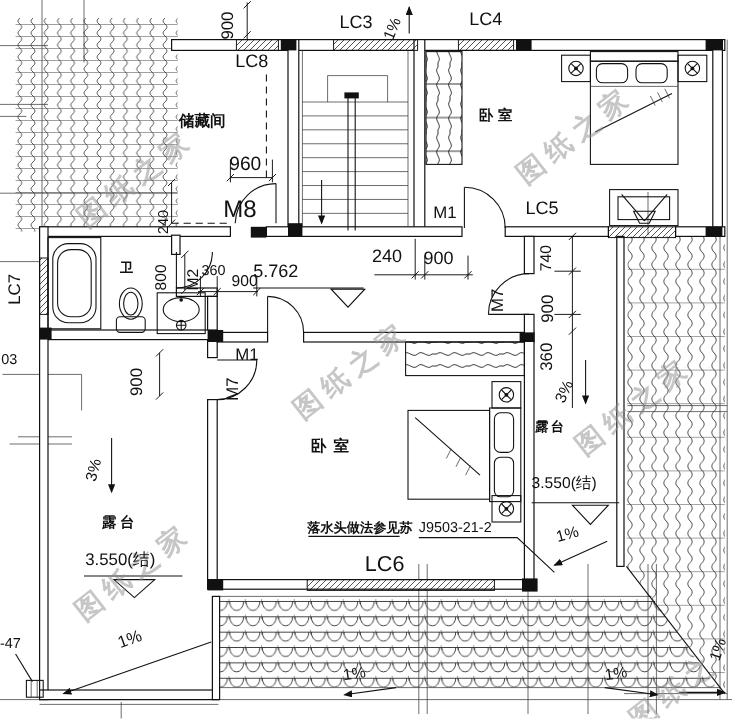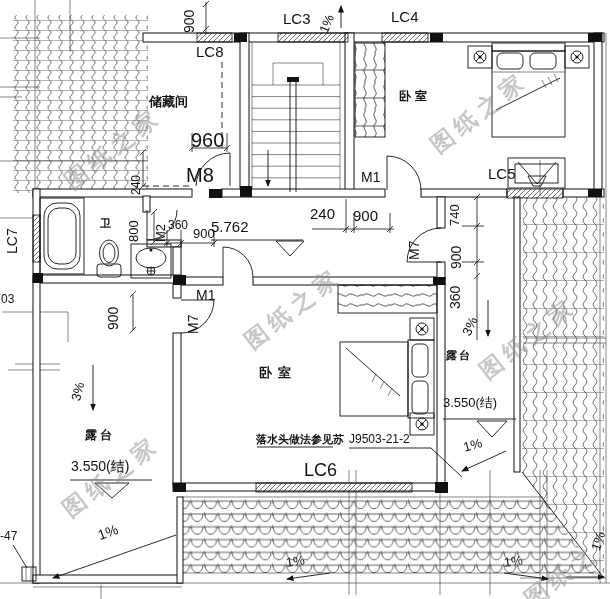--- a/index.html
+++ b/index.html
@@ -260,40 +260,40 @@
   <div class="wm" style="left:58px;top:172px">图纸之家</div>
   <div class="wm" style="left:424px;top:136px">图纸之家</div>
   <div class="wm" style="left:238px;top:332px">图纸之家</div>
   <div class="wm" style="left:56px;top:500px">图纸之家</div>
   <div class="wm" style="left:473px;top:362px">图纸之家</div>
   <div class="wm" style="left:518px;top:590px">图纸之家</div>
 
   <div class="lbl" style="left:283px;top:11px;font-size:15px">LC3</div>
   <div class="lbl" style="left:391px;top:9px;font-size:15px">LC4</div>
   <div class="lbl" style="left:196px;top:44px;font-size:15px">LC8</div>
-  <div class="lbl" style="left:488px;top:166px;font-size:15px">LC5</div>
+  <div class="lbl" style="left:438px;top:166px;font-size:15px">LC5</div>
   <div class="lbl" style="left:304px;top:461px;font-size:18px">LC6</div>
   <div class="lbl v" style="left:5px;top:254px;font-size:14px">LC7</div>
 
   <div class="lbl zh" style="left:149px;top:95px;font-size:13px">储藏间</div>
   <div class="lbl zh" style="left:399px;top:90px;font-size:12px;letter-spacing:4px">卧室</div>
   <div class="lbl zh" style="left:259px;top:366px;font-size:13px;letter-spacing:6px">卧室</div>
   <div class="lbl zh" style="left:100px;top:218px;font-size:11px">卫</div>
   <div class="lbl zh" style="left:85px;top:429px;font-size:12px;letter-spacing:3px">露台</div>
   <div class="lbl zh" style="left:446px;top:350px;font-size:11px;letter-spacing:2px">露台</div>
 
   <div class="lbl" style="left:186px;top:165px;font-size:20px">M8</div>
   <div class="lbl" style="left:361px;top:170px;font-size:14px">M1</div>
   <div class="lbl" style="left:196px;top:288px;font-size:14px">M1</div>
   <div class="lbl v" style="left:154px;top:242px;font-size:13px">M2</div>
   <div class="lbl v" style="left:186px;top:334px;font-size:14px">M7</div>
   <div class="lbl v" style="left:407px;top:260px;font-size:14px">M7</div>
 
   <div class="lbl v" style="left:182px;top:33px;font-size:14px">900</div>
-  <div class="lbl" style="left:191px;top:130px;font-size:20px">960</div>
+  <div class="lbl" style="left:191px;top:130px;font-size:16px">960</div>
   <div class="lbl v" style="left:130px;top:195px;font-size:12px">240</div>
   <div class="lbl" style="left:310px;top:206px;font-size:15px">240</div>
   <div class="lbl" style="left:353px;top:208px;font-size:15px">900</div>
   <div class="lbl" style="left:168px;top:219px;font-size:12px">360</div>
   <div class="lbl" style="left:193px;top:227px;font-size:13px">900</div>
   <div class="lbl v" style="left:127px;top:242px;font-size:13px">800</div>
   <div class="lbl v" style="left:106px;top:330px;font-size:14px">900</div>
   <div class="lbl v" style="left:448px;top:226px;font-size:13px">740</div>
   <div class="lbl v" style="left:449px;top:269px;font-size:14px">900</div>
   <div class="lbl v" style="left:448px;top:309px;font-size:14px">360</div>

